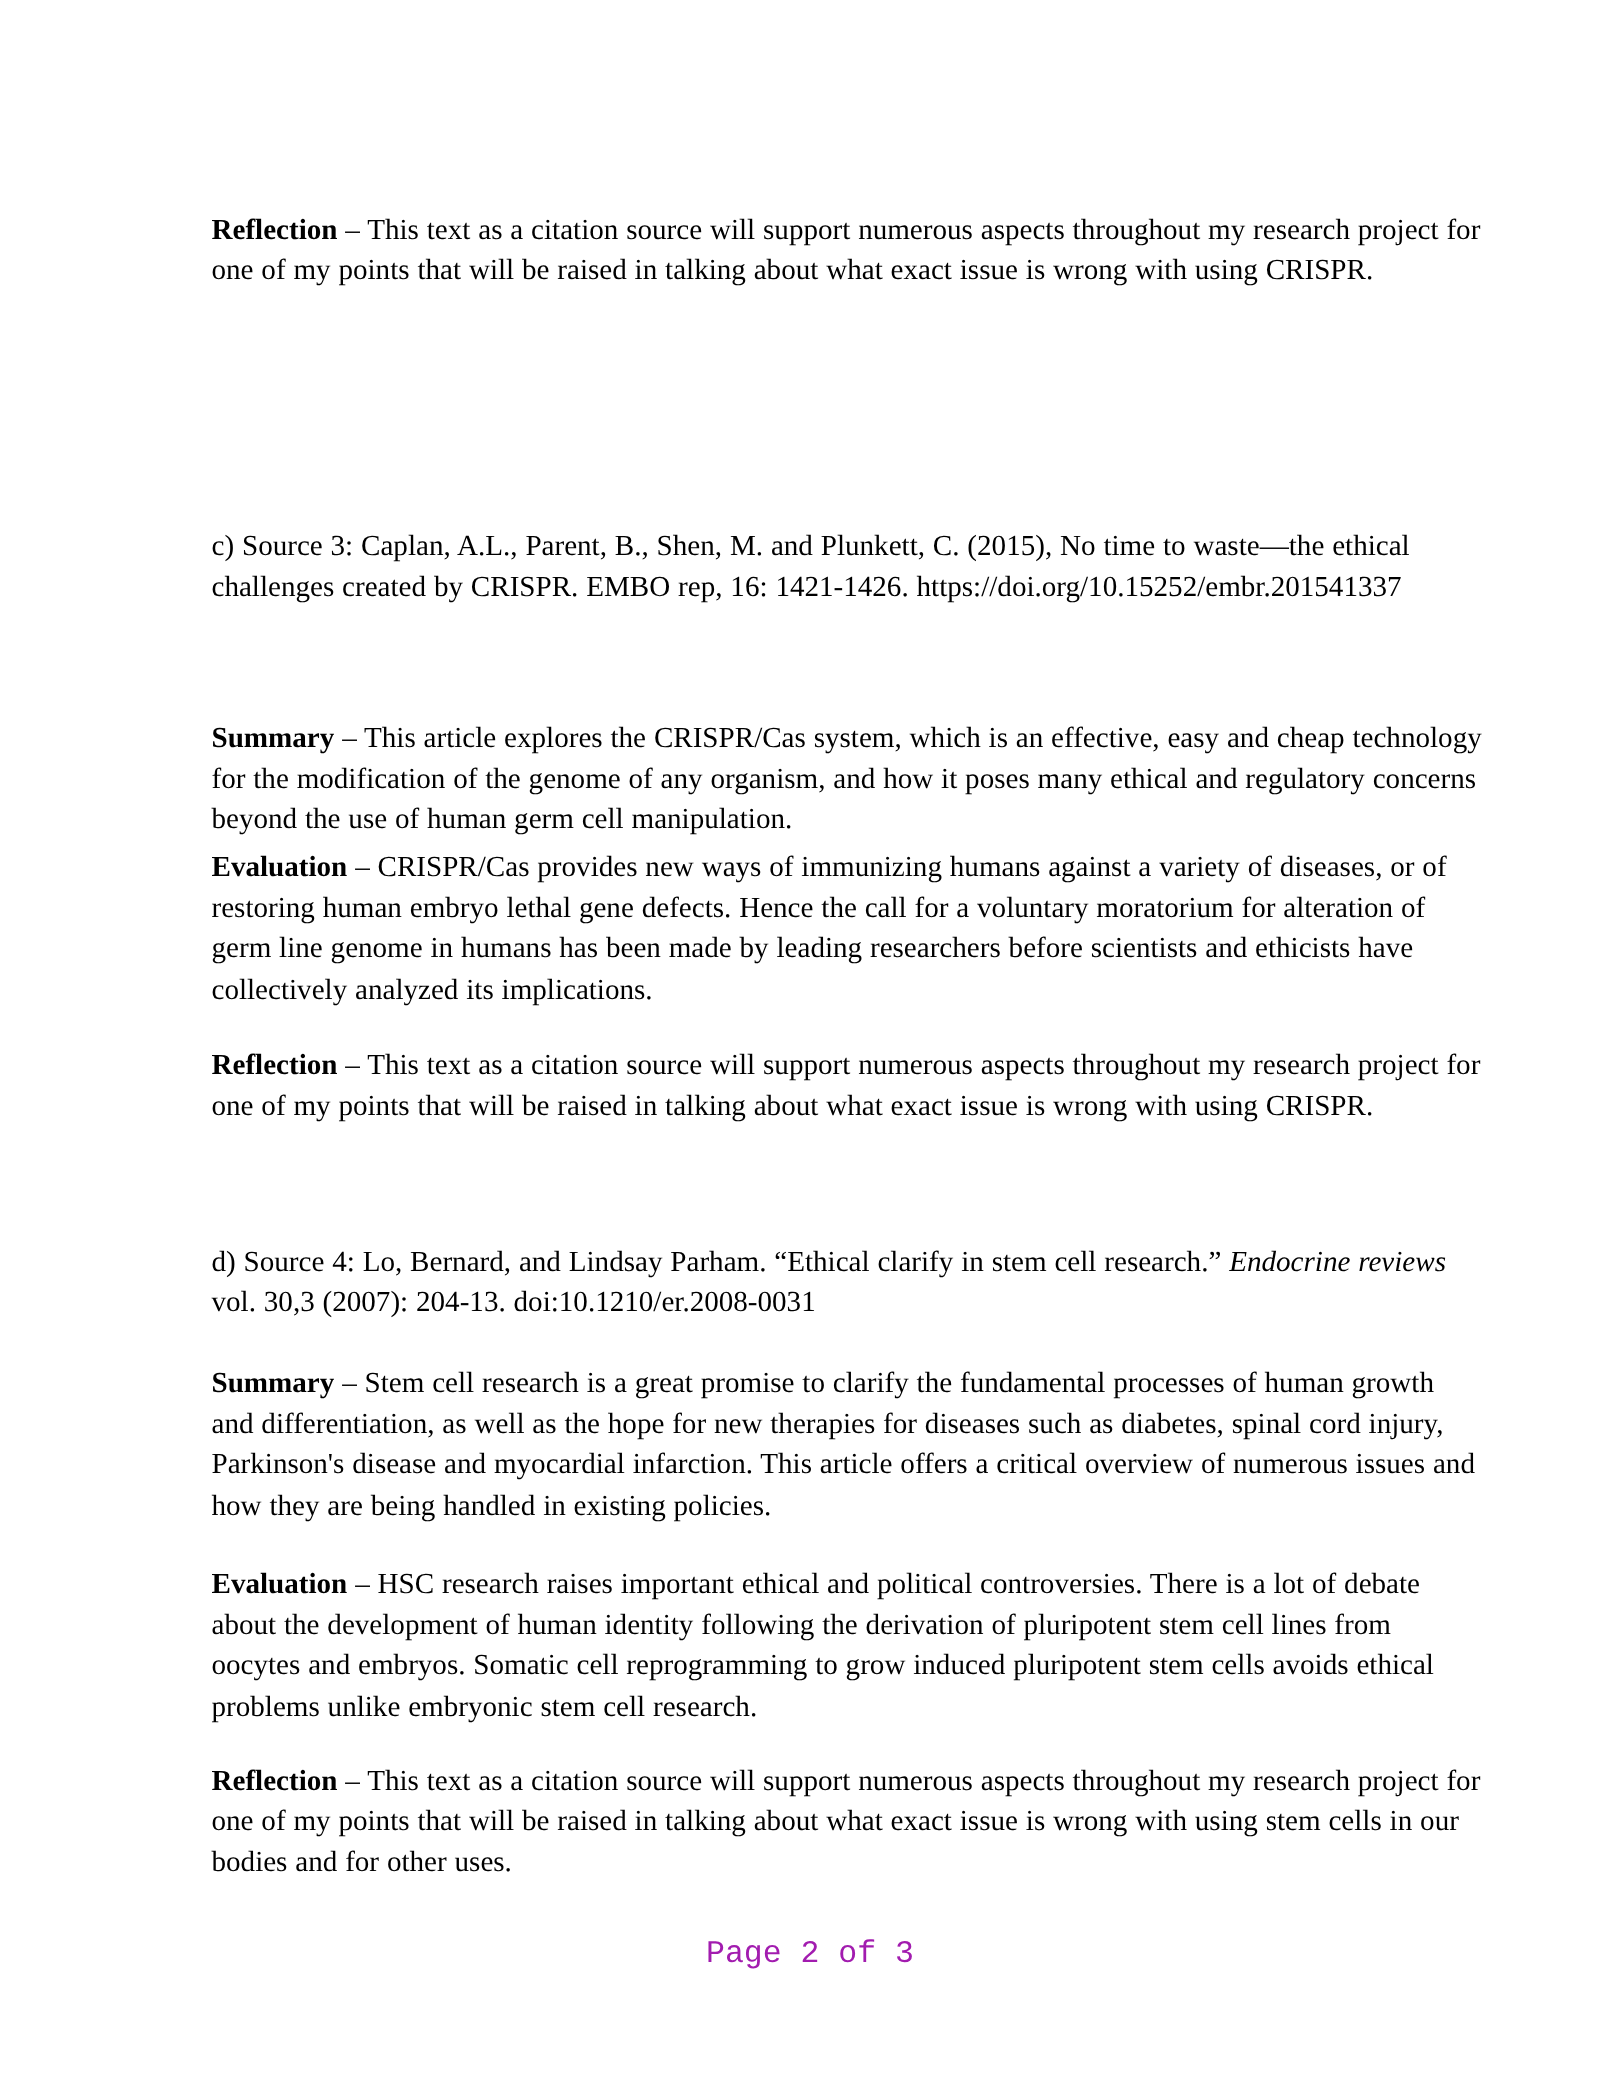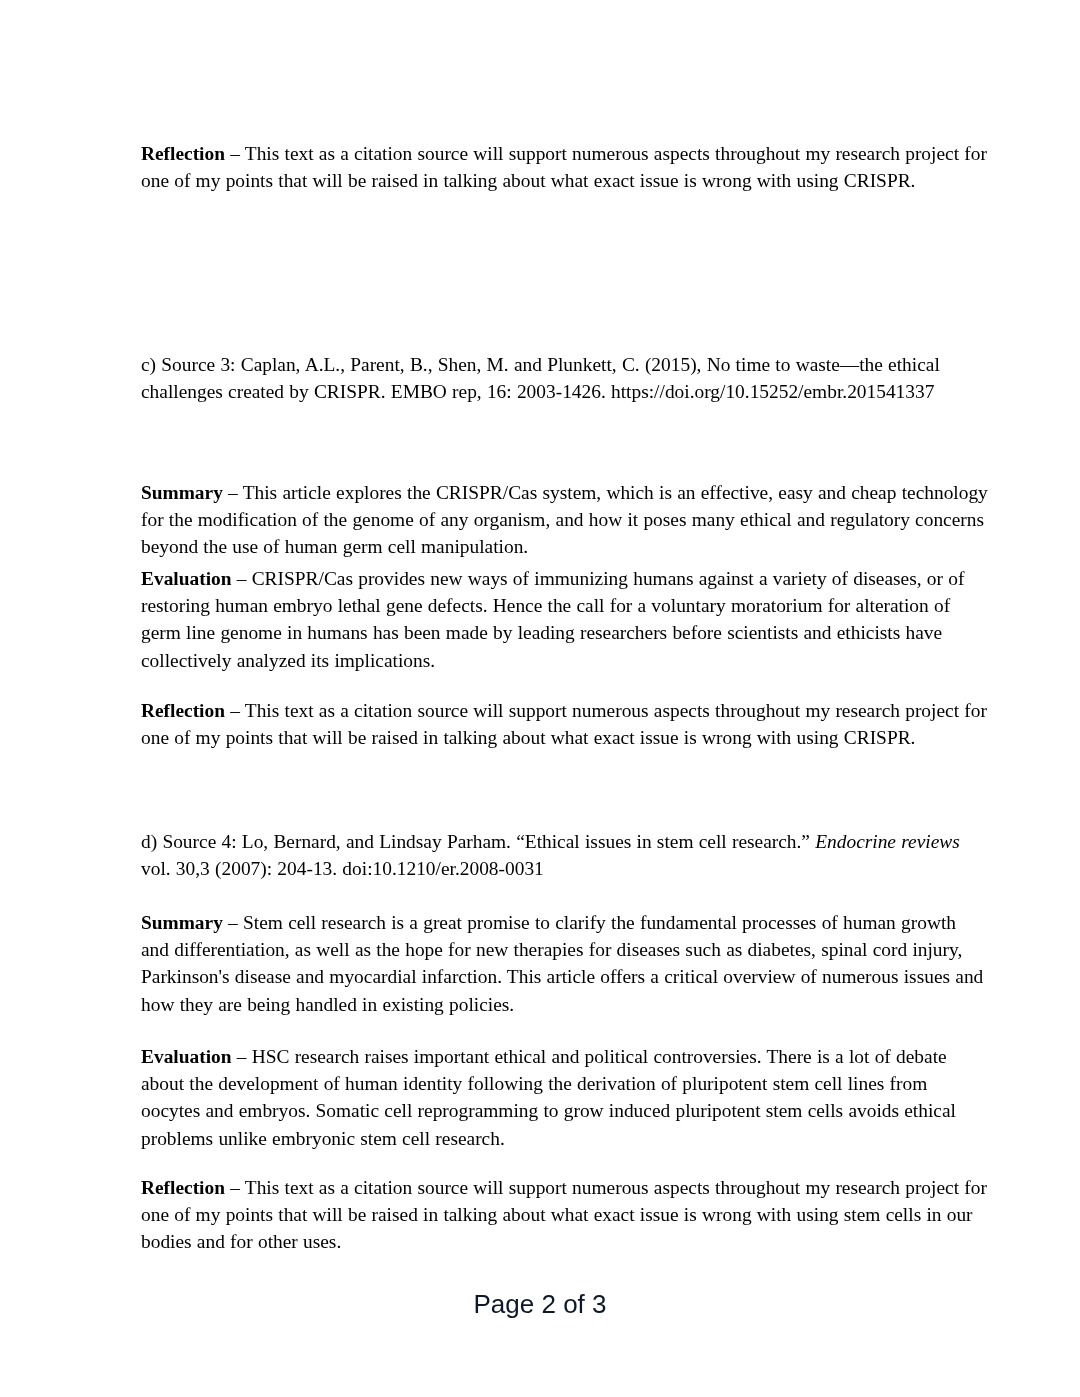--- a/index.html
+++ b/index.html
@@ -27,42 +27,42 @@
     word-spacing: 0.02em;
   }
   .para strong { font-weight: bold; }
   .para em { }
   .footer {
     position: absolute;
     top: 1292px;
     left: 0;
     width: 100%;
     text-align: center;
-    font-family: Liberation Sans, sans-serif;
-    font-size: 26px;
+    font-family: Liberation Mono, monospace;
+    font-size: 21px;
     line-height: 24px;
-    color: #0f172a;
+    color: #a21caf;
   }
 </style>
 </head>
 <body>
 
 <div class="page">
 
   <p class="para" style="top:124px"><strong>Reflection</strong><span> – This text as a citation source will support numerous aspects throughout my research project for one of my points that will be raised in talking about what exact issue is wrong with using CRISPR.</span></p>
 
-  <p class="para" style="top:335px"><span>c) Source 3: Caplan, A.L., Parent, B., Shen, M. and Plunkett, C. (2015), No time to waste—the ethical challenges created by CRISPR. EMBO rep, 16: 2003-1426. https://doi.org/10.15252/​embr.201541337</span></p>
+  <p class="para" style="top:335px"><span>c) Source 3: Caplan, A.L., Parent, B., Shen, M. and Plunkett, C. (2015), No time to waste—the ethical challenges created by CRISPR. EMBO rep, 16: 1421-1426. https://doi.org/10.15252/​embr.201541337</span></p>
 
   <p class="para" style="top:463px"><strong>Summary</strong><span> – This article explores the CRISPR/Cas system, which is an effective, easy and cheap technology for the modification of the genome of any organism, and how it poses many ethical and regulatory concerns beyond the use of human germ cell manipulation.</span></p>
 
   <p class="para" style="top:549px"><strong>Evaluation</strong><span> – CRISPR/Cas provides new ways of immunizing humans against a variety of diseases, or of restoring human embryo lethal gene defects. Hence the call for a voluntary moratorium for alteration of germ line genome in humans has been made by leading researchers before scientists and ethicists have collectively analyzed its implications.</span></p>
 
   <p class="para" style="top:681px"><strong>Reflection</strong><span> – This text as a citation source will support numerous aspects throughout my research project for one of my points that will be raised in talking about what exact issue is wrong with using CRISPR.</span></p>
 
-  <p class="para" style="top:812px"><span>d) Source 4: Lo, Bernard, and Lindsay Parham. “Ethical issues in stem cell research.” </span><em>Endocrine reviews</em><span> vol. 30,3 (2007): 204-13. doi:10.1210/er.2008-0031</span></p>
+  <p class="para" style="top:812px"><span>d) Source 4: Lo, Bernard, and Lindsay Parham. “Ethical clarify in stem cell research.” </span><em>Endocrine reviews</em><span> vol. 30,3 (2007): 204-13. doi:10.1210/er.2008-0031</span></p>
 
   <p class="para" style="top:893px"><strong>Summary</strong><span> – Stem cell research is a great promise to clarify the fundamental processes of human growth and differentiation, as well as the hope for new therapies for diseases such as diabetes, spinal cord injury, Parkinson's disease and myocardial infarction. This article offers a critical overview of numerous issues and how they are being handled in existing policies.</span></p>
 
   <p class="para" style="top:1027px"><strong>Evaluation</strong><span> – HSC research raises important ethical and political controversies. There is a lot of debate about the development of human identity following the derivation of pluripotent stem cell lines from oocytes and embryos. Somatic cell reprogramming to grow induced pluripotent stem cells avoids ethical problems unlike embryonic stem cell research.</span></p>
 
   <p class="para" style="top:1158px"><strong>Reflection</strong><span> – This text as a citation source will support numerous aspects throughout my research project for one of my points that will be raised in talking about what exact issue is wrong with using stem cells in our bodies and for other uses.</span></p>
 
   <div class="footer">Page 2 of 3</div>
 
 </div>

